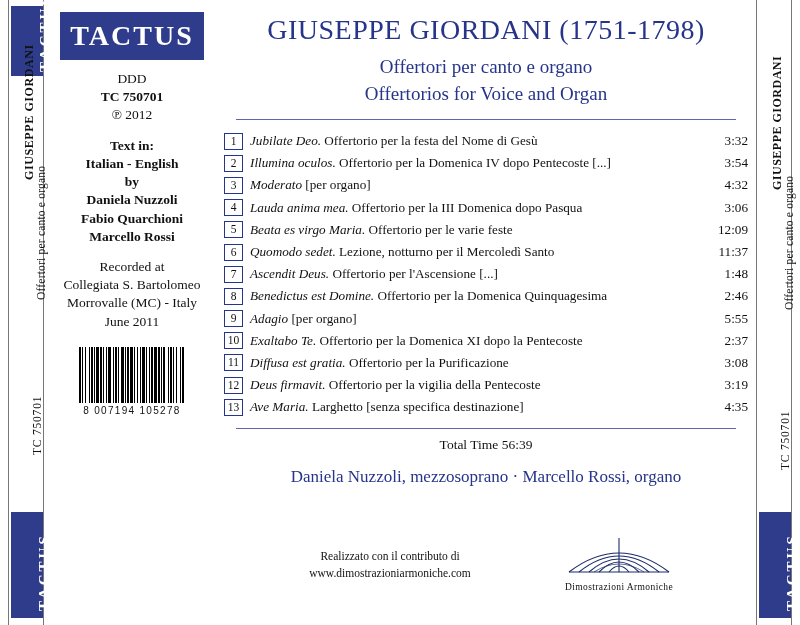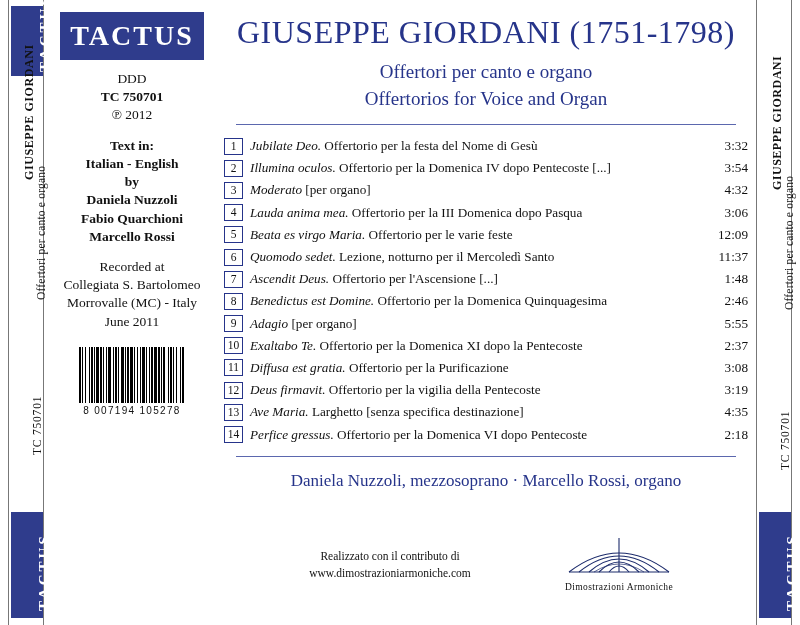--- a/index.html
+++ b/index.html
@@ -75,21 +75,21 @@
     font-family:"Liberation Sans", sans-serif;
     font-size:10px;letter-spacing:1.3px;margin-top:2px;
   }
 
   
   .main{
     position:absolute;left:224px;top:0;width:524px;height:625px;
   }
   .title{
     text-align:center;color:#26348a;
-    font-size:32px;letter-spacing:.5px;margin-top:14px;
+    font-size:28px;letter-spacing:.5px;margin-top:14px;
   }
   .subtitle{
     text-align:center;color:#26348a;font-size:19px;margin-top:10px;
   }
   .subtitle2{
     text-align:center;color:#26348a;font-size:19px;margin-top:5px;
   }
   .rule{
     height:1px;background:#5b67ae;margin:14px 12px 0 12px;
   }
@@ -330,29 +330,25 @@
           <tr>
             <td class="num"><span class="numbox">12</span></td>
             <td class="ttl"><span class="it">Deus firmavit.</span><span> Offertorio per la vigilia della Pentecoste</span></td>
             <td class="dur">3:19</td>
           </tr>
           <tr>
             <td class="num"><span class="numbox">13</span></td>
             <td class="ttl"><span class="it">Ave Maria.</span><span> Larghetto [senza specifica destinazione]</span></td>
             <td class="dur">4:35</td>
           </tr>
-          <tr>
-            <td class="num"><span class="numbox">14</span></td>
-            <td class="ttl"><span class="it">Perfice gressus.</span><span> Offertorio per la Domenica VI dopo Pentecoste</span></td>
-            <td class="dur">2:18</td>
-          </tr>
         </tbody>
     </table>
 
     <div class="rule2"></div>
+    <div class="total">Total Time 56:39</div>
     <div class="performers">Daniela Nuzzoli, mezzosoprano · Marcello Rossi, organo</div>
 
     <div class="credit">
       <div>Realizzato con il contributo di</div>
       <div>www.dimostrazioniarmoniche.com</div>
     </div>
 
     <div class="dimo">
       <svg width="120" height="46" viewBox="0 0 120 46">
         <g fill="none" stroke="#1b2a6b" stroke-width="1.1">

